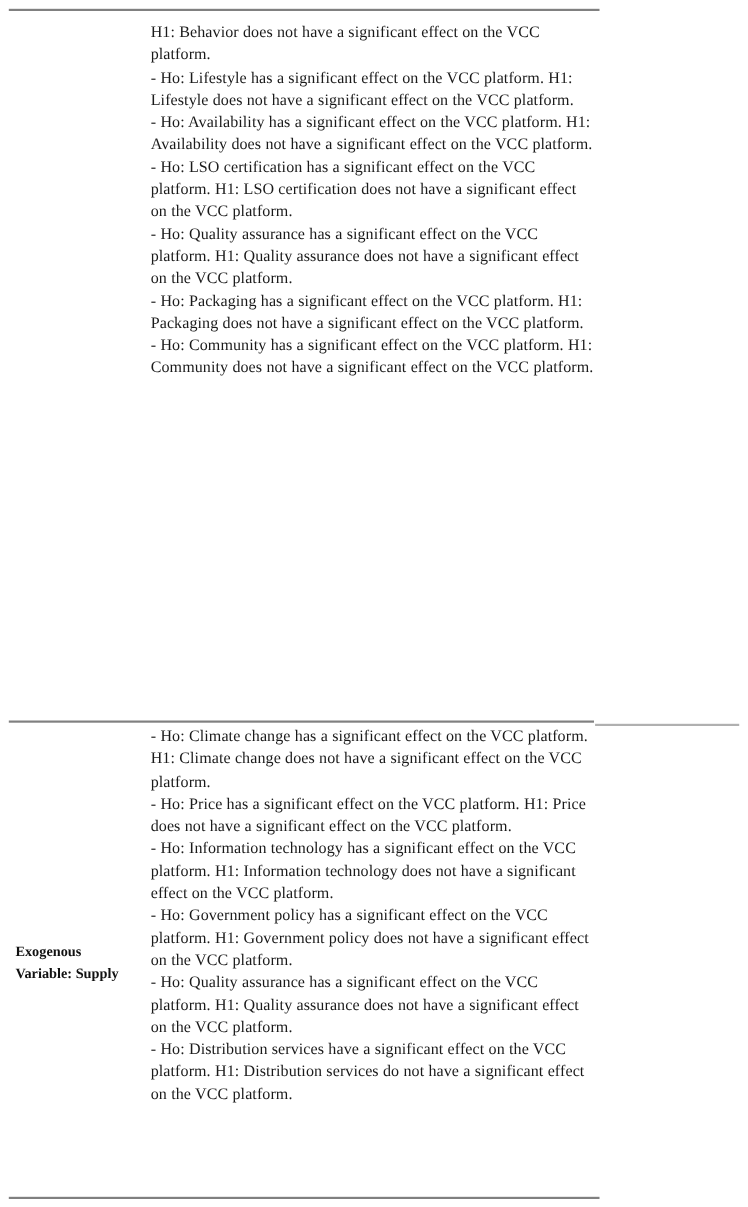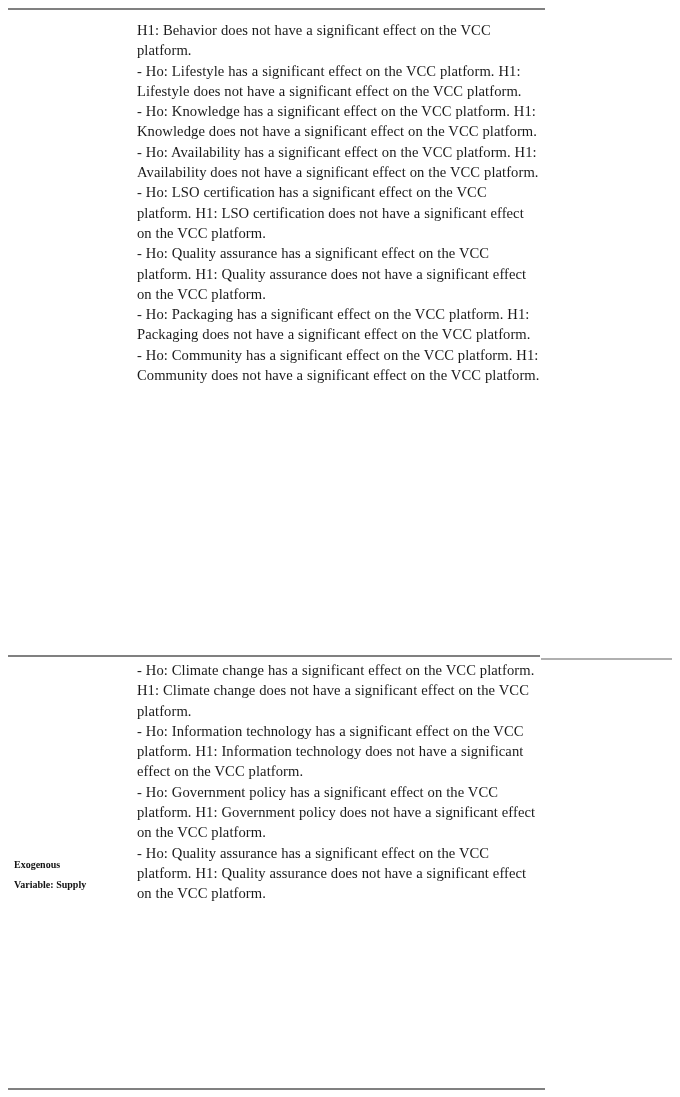--- a/index.html
+++ b/index.html
@@ -44,21 +44,21 @@
   .row-1 { top: 20px; }
   .row-2 { top: 660px; }
 
   .cell-label {
     width: 137px;
     flex: 0 0 137px;
     box-sizing: border-box;
     padding-left: 14px;
     padding-right: 4px;
     font-weight: bold;
-    font-size: 10px;
+    font-size: 13px;
     line-height: 20.3px;
     color: #111111;
   }
   .cell-label.spacer { height: 1px; }
 
   .cell-body {
     flex: 0 0 403px;
     width: 403px;
     box-sizing: border-box;
     padding-right: 0;
@@ -89,37 +89,38 @@
   <div class="rule rule-top"></div>
   <div class="rule rule-mid"></div>
   <div class="rule rule-mid-r"></div>
   <div class="rule rule-bottom"></div>
 
   <div class="row row-1">
     <div class="cell-label spacer"></div>
     <div class="cell-body">
       <p class="hyp">H1: Behavior does not have a significant effect on the VCC platform.</p>
       <p class="hyp">- Ho: Lifestyle has a significant effect on the VCC platform. H1: Lifestyle does not have a significant effect on the VCC platform.</p>
-      <p class="hyp">- Ho: Knowledge has a significant effect on the VCC platform. H1: Knowledge does not have a significant effect on the VCC platform.</p>
       <p class="hyp">- Ho: Availability has a significant effect on the VCC platform. H1: Availability does not have a significant effect on the VCC platform.</p>
       <p class="hyp">- Ho: LSO certification has a significant effect on the VCC platform. H1: LSO certification does not have a significant effect on the VCC platform.</p>
       <p class="hyp">- Ho: Quality assurance has a significant effect on the VCC platform. H1: Quality assurance does not have a significant effect on the VCC platform.</p>
       <p class="hyp">- Ho: Packaging has a significant effect on the VCC platform. H1: Packaging does not have a significant effect on the VCC platform.</p>
       <p class="hyp">- Ho: Community has a significant effect on the VCC platform. H1: Community does not have a significant effect on the VCC platform.</p>
     </div>
     <div class="cell-trailing"></div>
   </div>
 
   <div class="row row-2">
     <div class="cell-label label-offset">
       <div>Exogenous</div>
       <div>Variable: Supply</div>
     </div>
     <div class="cell-body">
       <p class="hyp">- Ho: Climate change has a significant effect on the VCC platform. H1: Climate change does not have a significant effect on the VCC platform.</p>
+      <p class="hyp">- Ho: Price has a significant effect on the VCC platform. H1: Price does not have a significant effect on the VCC platform.</p>
       <p class="hyp">- Ho: Information technology has a significant effect on the VCC platform. H1: Information technology does not have a significant effect on the VCC platform.</p>
       <p class="hyp">- Ho: Government policy has a significant effect on the VCC platform. H1: Government policy does not have a significant effect on the VCC platform.</p>
       <p class="hyp">- Ho: Quality assurance has a significant effect on the VCC platform. H1: Quality assurance does not have a significant effect on the VCC platform.</p>
+      <p class="hyp">- Ho: Distribution services have a significant effect on the VCC platform. H1: Distribution services do not have a significant effect on the VCC platform.</p>
     </div>
     <div class="cell-trailing"></div>
   </div>
 
 </div>
 
 </body></html>

